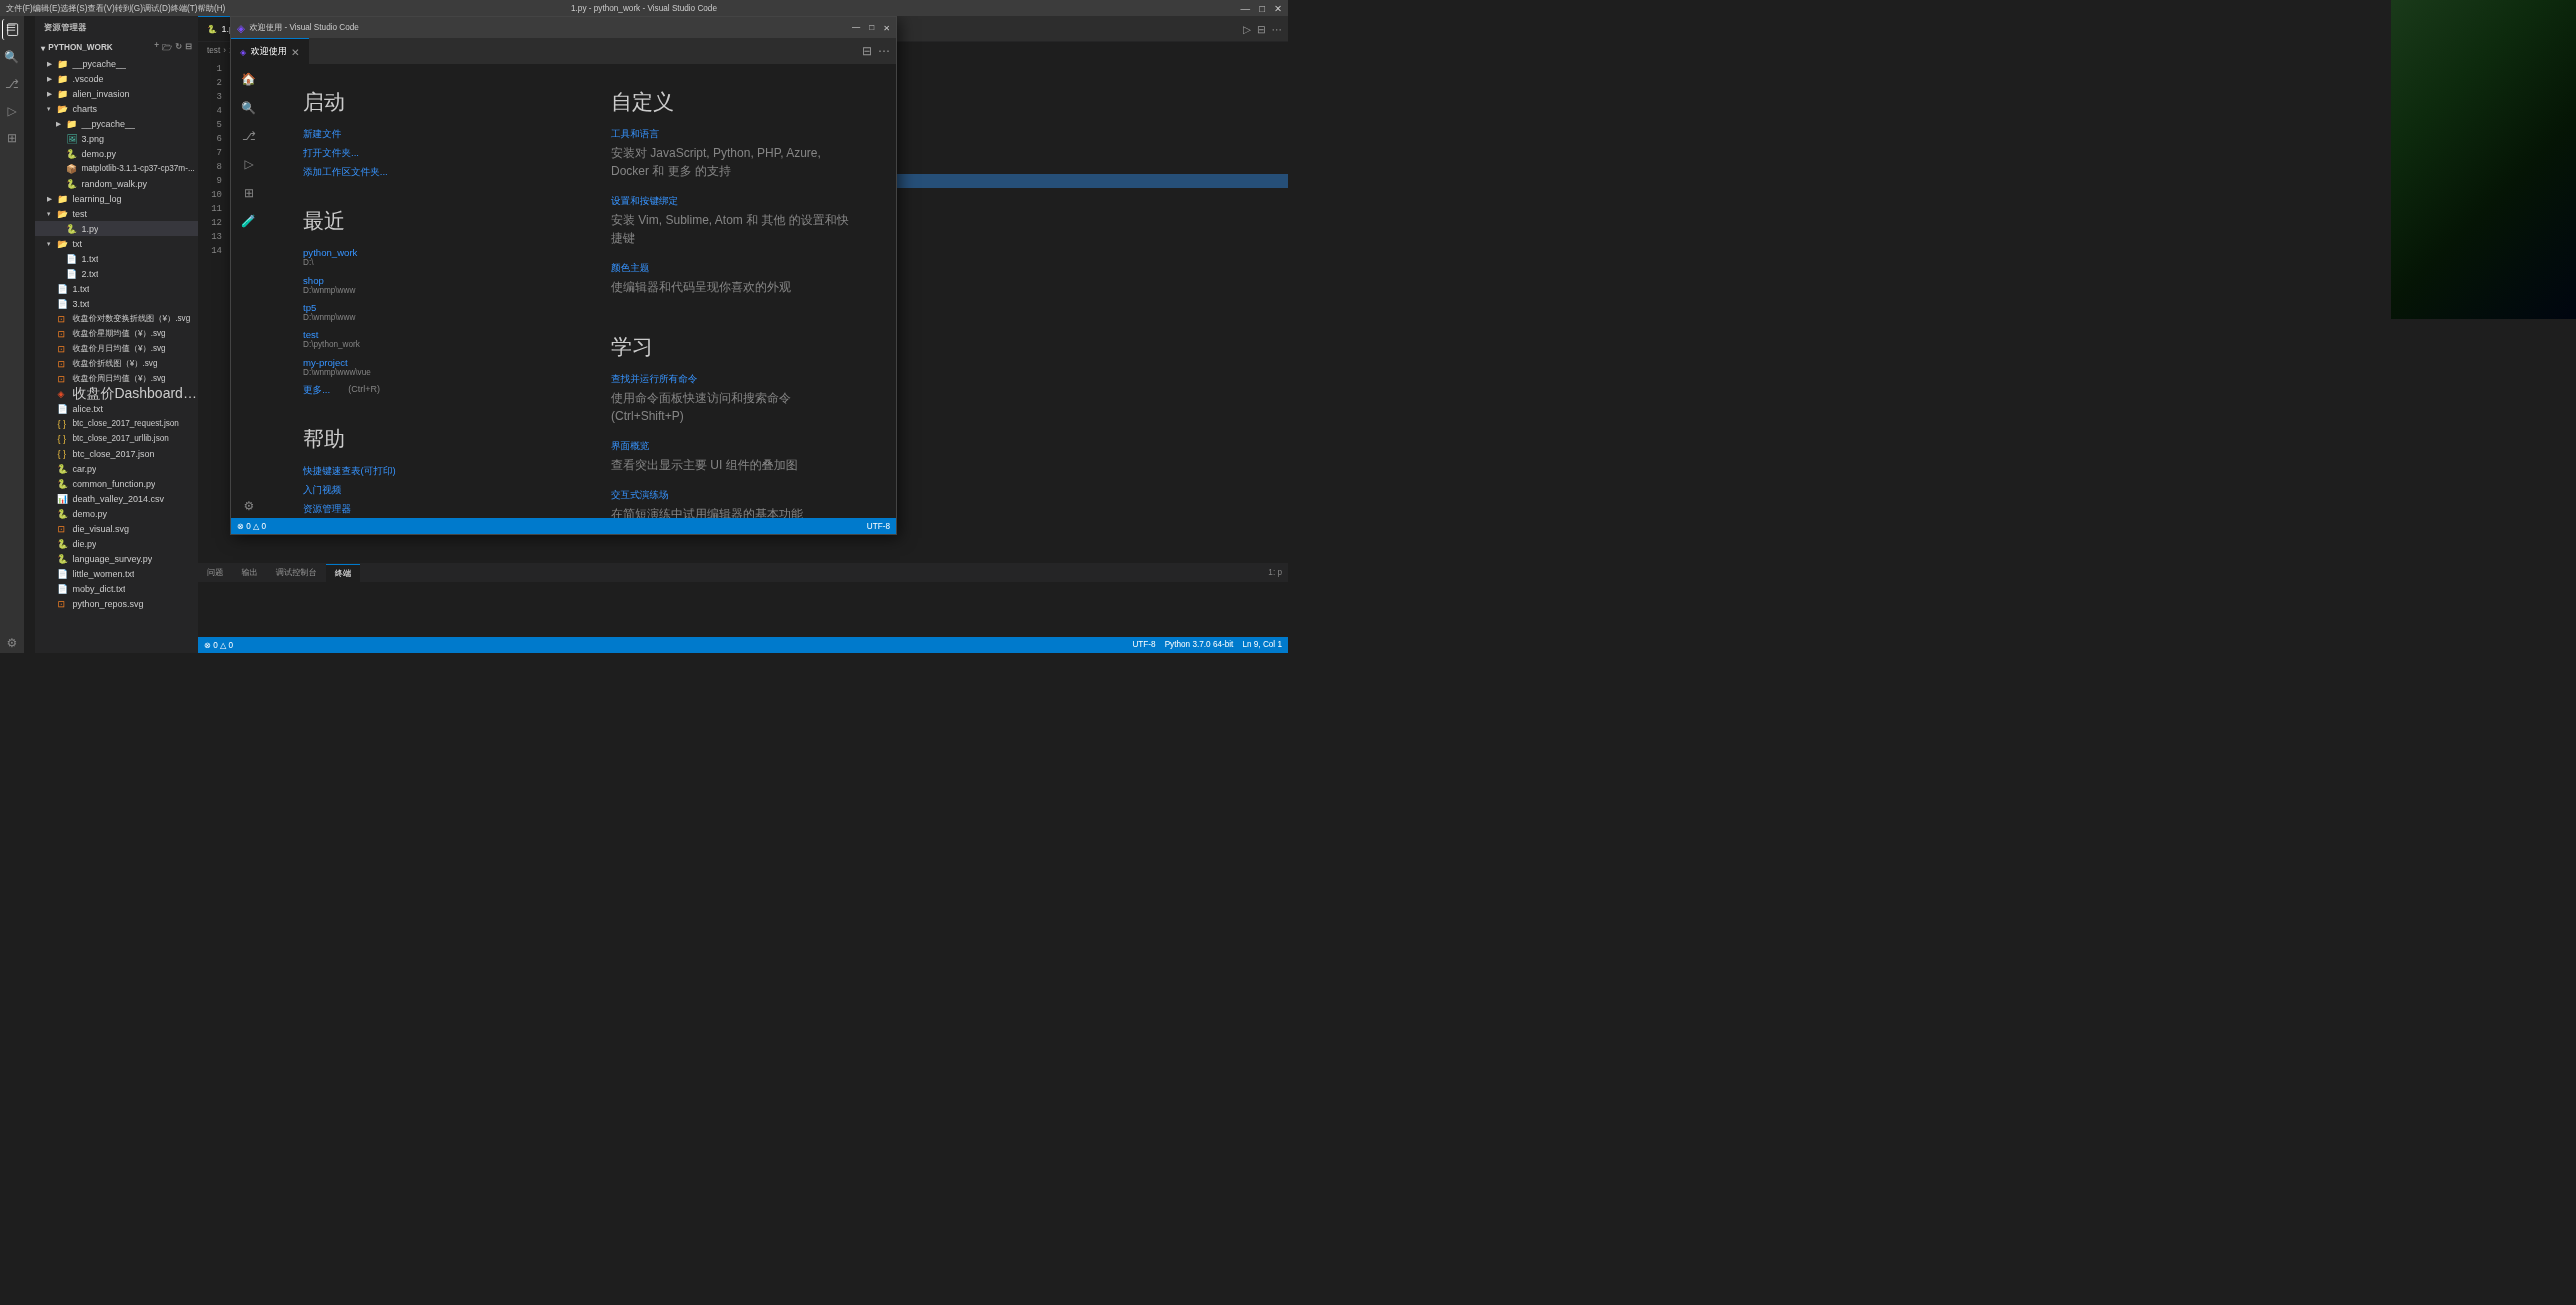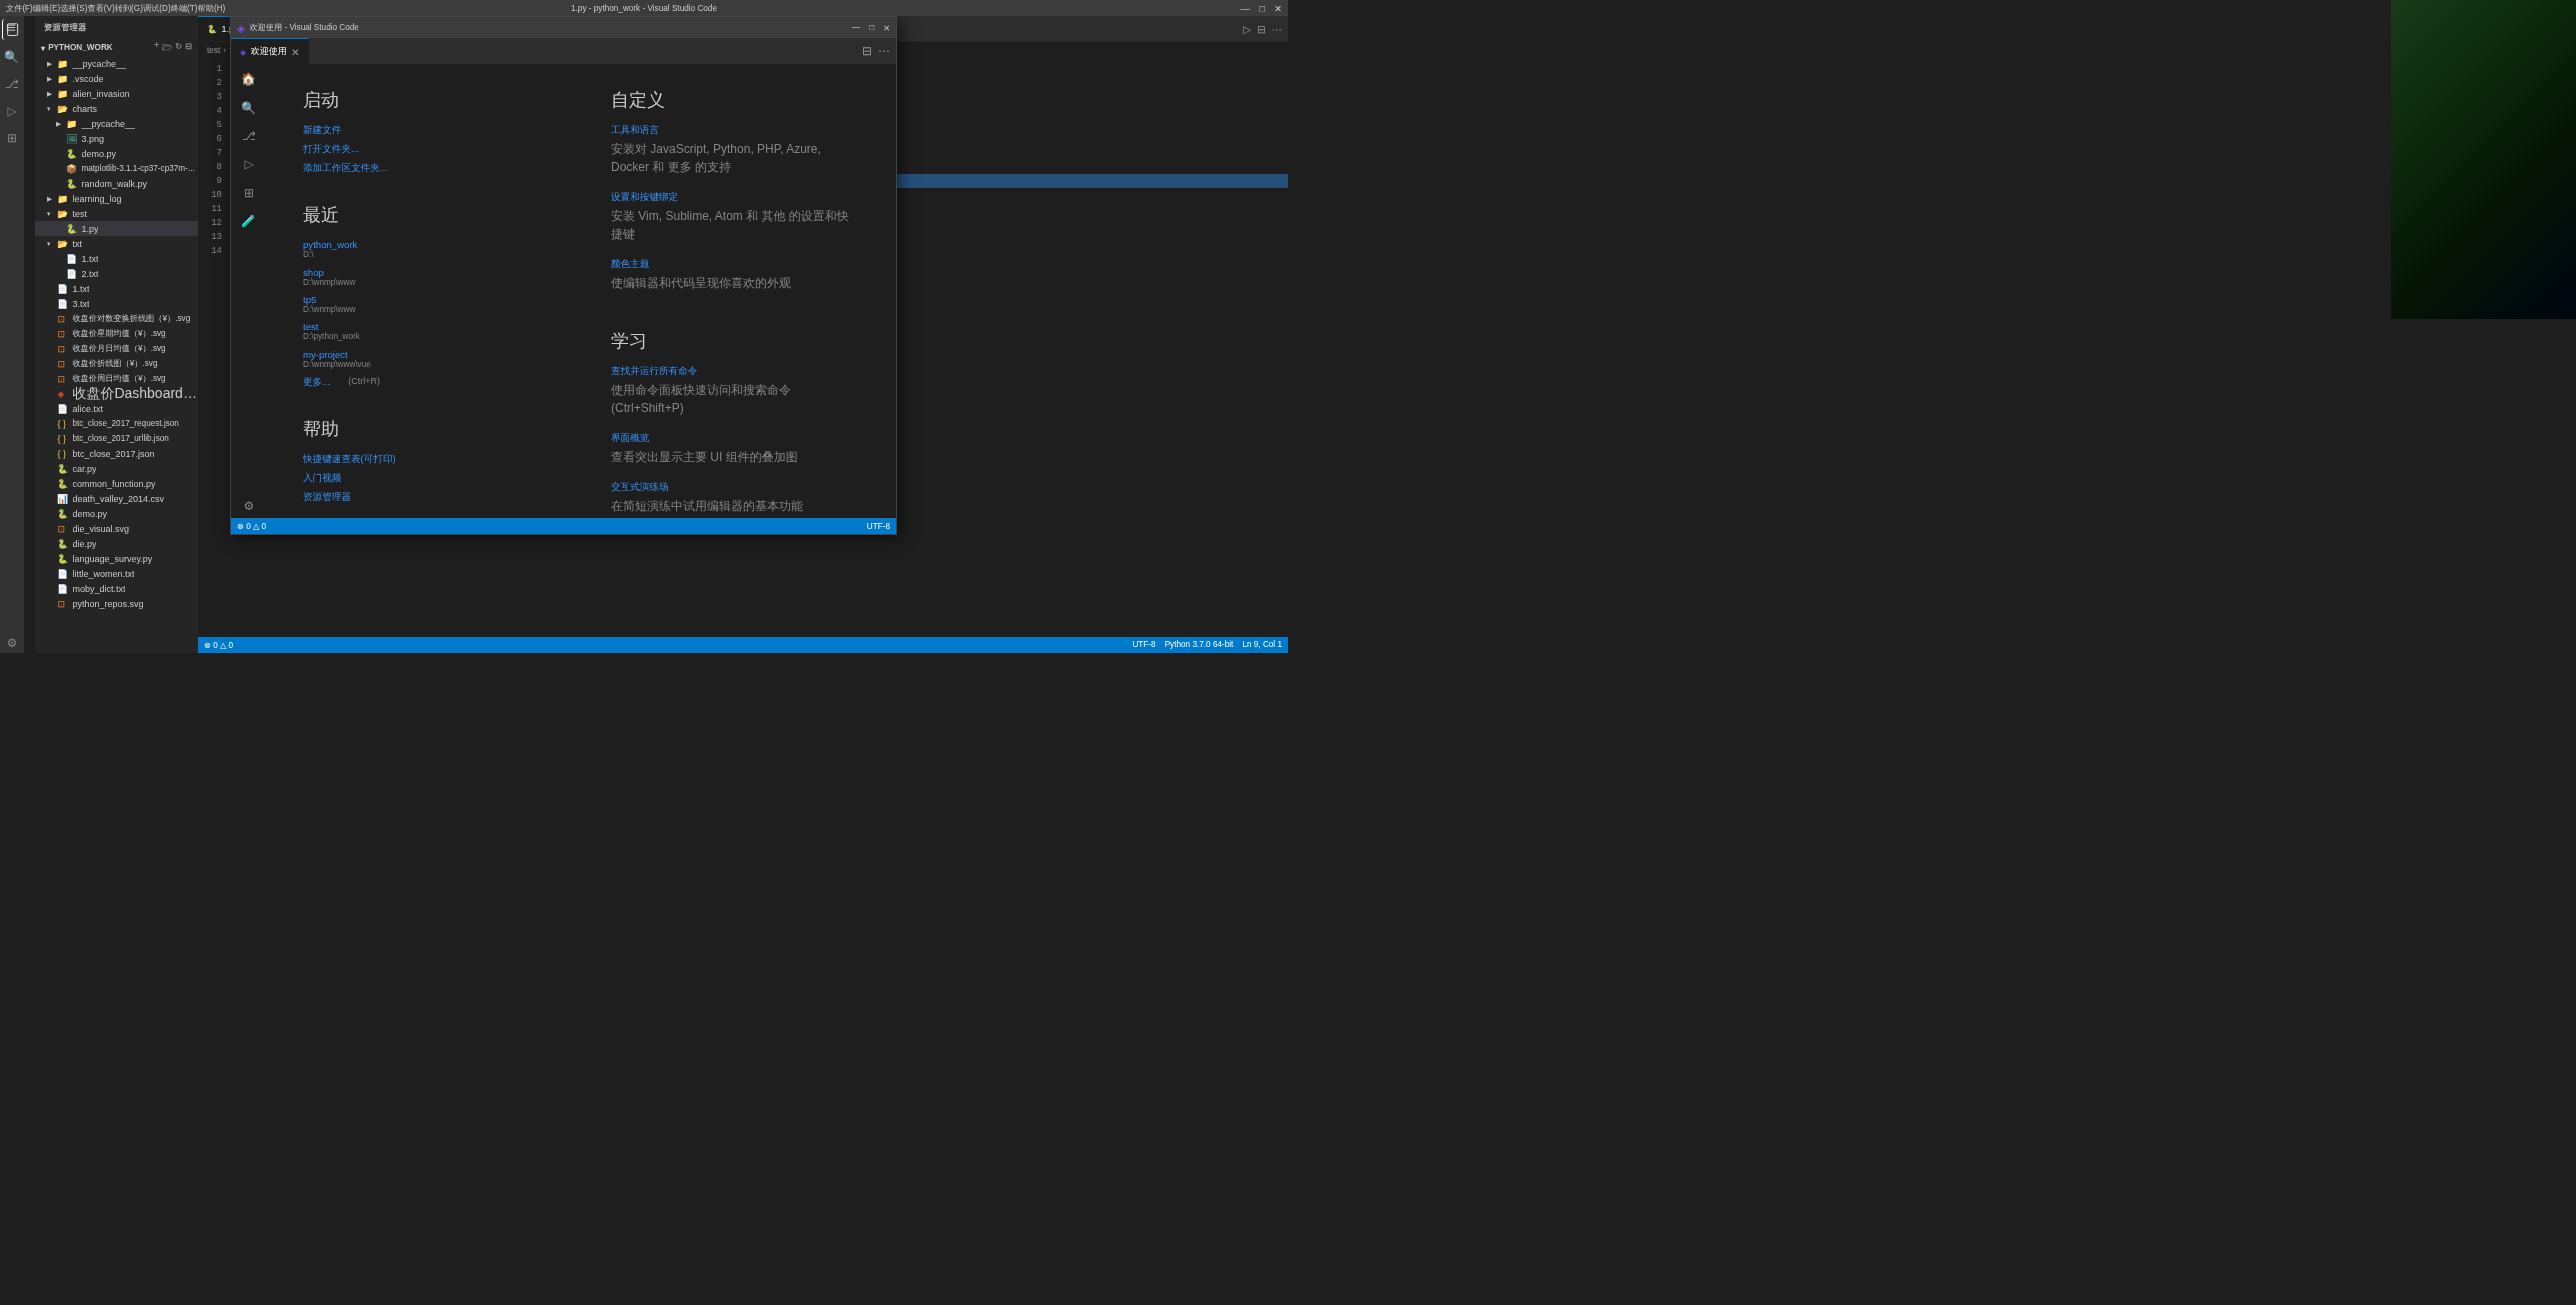--- a/index.html
+++ b/index.html
@@ -313,21 +313,21 @@
     }
     .welcome-content {
       flex: 1;
       padding: 24px 36px;
       overflow-y: auto;
       display: flex;
       gap: 59px;
     }
     .welcome-section { flex: 1; }
     .welcome-section-title {
-      font-size: 18px;
+      font-size: 21px;
       color: #ccc;
       margin-bottom: 12px;
       font-weight: 300;
     }
     .welcome-link {
       display: block;
       font-size: 9.6px;
       color: #3794ff;
       cursor: pointer;
       margin-bottom: 6px;
@@ -690,20 +690,33 @@
           <div class="code-line">        <span class="kw">while</span> <span class="var">j</span>&lt;=<span class="var">i</span>:</div>
           <div class="code-line highlight">            <span class="fn">print</span>(<span class="str">"%s*%s=%s\t"</span>%(<span class="var">i</span>,<span class="var">j</span>,<span class="var">i</span>*<span class="var">j</span>)</div>
           <div class="code-line">            <span class="var">j</span>+=<span class="num">1</span></div>
           <div class="code-line">        <span class="var">i</span>+=<span class="num">1</span></div>
           <div class="code-line">        <span class="fn">print</span>(<span class="str">''</span>)</div>
           <div class="code-line"></div>
           <div class="code-line"><span class="fn">print</span>(<span class="fn">show</span>())</div>
         </div>
       </div>
 
+      <div class="bottom-panel">
+        <div class="panel-tabs">
+          <div class="panel-tab">问题</div>
+          <div class="panel-tab">输出</div>
+          <div class="panel-tab">调试控制台</div>
+          <div class="panel-tab active">终端</div>
+          <div style="flex:1; background:#252526;"></div>
+          <div style="display:flex; align-items:center; padding:0 6px; color:#858585; font-size:8.2px; background:#252526;">
+            <span>1: p</span>
+          </div>
+        </div>
+        <div class="panel-content"></div>
+      </div>
 
       <div class="status-bar">
         <span>⊗ 0  △ 0</span>
         <div class="status-right">
           <span>UTF-8</span>
           <span>Python 3.7.0 64-bit</span>
           <span>Ln 9, Col 1</span>
         </div>
       </div>
     </div>

